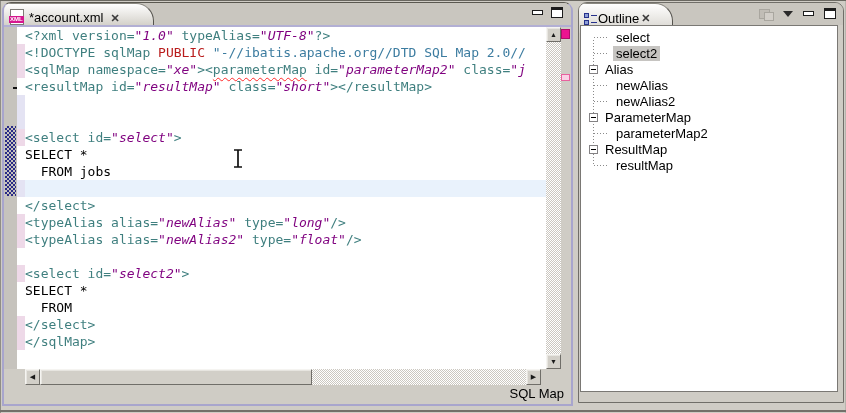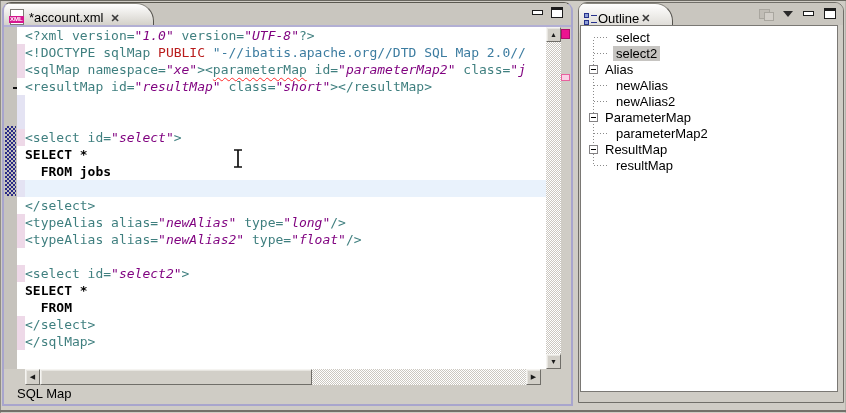--- a/index.html
+++ b/index.html
@@ -51,21 +51,21 @@
   .qd-lav  { background:#e4e3f3; }
 
   .canvas { position:absolute; left:21px; top:0; width:521px; height:342px; background:#fff; overflow:hidden; }
   .code-line { position:relative; height:17px; line-height:17px; white-space:pre;
                font-family:"DejaVu Sans Mono", monospace; font-size:13px; color:#000; }
   .code-line.current { background:#e9f2fc; }
   .c-tag { color:#3f7f7f; }
   .c-val { color:#7f007f; font-style:italic; }
   .c-kw  { color:#b91c1c; }
   .c-str { color:#3c7ca0; }
-  .c-pl  { color:#000;font-weight:bold; }
+  .c-pl  { color:#000; }
   .sq { text-decoration:underline; text-decoration-style:wavy; text-decoration-color:#ff2a2a;
         text-decoration-thickness:1px; text-underline-offset:3px; }
 
   
   .dither { background:#fff;
     background-image:
       linear-gradient(45deg,#cbc7c0 25%,transparent 25%,transparent 75%,#cbc7c0 75%),
       linear-gradient(45deg,#cbc7c0 25%,transparent 25%,transparent 75%,#cbc7c0 75%);
     background-size:2px 2px; background-position:0 0,1px 1px; }
   .sbtn { background:#d2cfc8; border:1px solid; border-color:#f5f4f1 #706e69 #706e69 #f5f4f1;
@@ -81,21 +81,21 @@
 
   .hscroll { position:absolute; left:21px; top:366px; width:516px; height:16px; }
   .hscroll .left  { position:absolute; left:0; top:0; width:15px; height:16px; }
   .hscroll .right { position:absolute; right:0; top:0; width:15px; height:16px; }
   .hscroll .track { position:absolute; left:15px; right:15px; top:0; height:16px; }
   .hthumb { position:absolute; left:15px; top:0; width:272px; height:16px; background:#d2cfc8;
             border:1px solid; border-color:#f5f4f1 #706e69 #706e69 #f5f4f1; box-shadow: inset 1px 1px 0 #e7e5e0; }
 
   
   .page-tabs { position:absolute; left:0; right:0; top:382px; height:18px; background:#cfccc5;
-               display:flex; align-items:flex-end; padding-left:6px; font-size:13px; }
+               display:flex; align-items:flex-end; padding-left:6px; font-size:13px;flex-direction:column; }
   .page-tab { padding:1px 7px 2px; color:#000; }
   .page-tab.selected { background:#f7f6f3; border:1px solid #76736e; border-bottom:0;
                        border-radius:4px 4px 0 0; }
 
   
   .outline-pane { position:absolute; left:578px; top:2px; width:266px; height:401px;
                   border:1px solid #706e68; border-radius:9px 9px 0 0; background:#cfccc5; overflow:hidden; }
   .o-header { position:absolute; left:0; top:0; right:0; height:22px; background:#c9c6bf; }
   .otab { position:absolute; left:0; top:0; height:30px; width:94px;
           background:linear-gradient(#ffffff,#d4d1ca);
@@ -164,21 +164,21 @@
           <div class="qd-mark qd-lav" style="top: 85px;"></div>
           <div class="qd-mark qd-pink" style="top: 102px;"></div>
           <div class="qd-mark qd-lav" style="top: 153px;"></div>
           <div class="qd-mark qd-pink" style="top: 187px;"></div>
           <div class="qd-mark qd-pink" style="top: 204px;"></div>
           <div class="qd-mark qd-pink" style="top: 238px;"></div>
           <div class="qd-mark qd-pink" style="top: 289px;"></div>
           <div class="qd-mark qd-pink" style="top: 306px;"></div>
         </div>
       <div class="canvas" id="codecanvas">
-          <div class="code-line"><span class="c-tag">&lt;?xml version=</span><span class="c-val">"1.0"</span><span class="c-tag"> version=</span><span class="c-val">"UTF-8"</span><span class="c-tag">?&gt;</span></div>
+          <div class="code-line"><span class="c-tag">&lt;?xml version=</span><span class="c-val">"1.0"</span><span class="c-tag"> typeAlias=</span><span class="c-val">"UTF-8"</span><span class="c-tag">?&gt;</span></div>
           <div class="code-line"><span class="c-tag">&lt;!DOCTYPE sqlMap</span><span class="c-kw"> PUBLIC </span><span class="c-str">"-//ibatis.apache.org//DTD SQL Map 2.0//</span></div>
           <div class="code-line"><span class="c-tag">&lt;sqlMap namespace=</span><span class="c-val">"xe"</span><span class="c-tag">&gt;&lt;</span><span class="c-tag sq">parameterMap</span><span class="c-tag"> id=</span><span class="c-val">"parameterMap2"</span><span class="c-tag"> class=</span><span class="c-val">"j</span></div>
           <div class="code-line"><span class="c-tag">&lt;resultMap id=</span><span class="c-val">"resultMap"</span><span class="c-tag"> class=</span><span class="c-val">"short"</span><span class="c-tag">&gt;&lt;/resultMap&gt;</span></div>
           <div class="code-line"></div>
           <div class="code-line"></div>
           <div class="code-line"><span class="c-tag">&lt;select id=</span><span class="c-val">"select"</span><span class="c-tag">&gt;</span></div>
           <div class="code-line"><span class="c-pl">SELECT *</span></div>
           <div class="code-line"><span class="c-pl">  FROM jobs</span></div>
           <div class="code-line current"></div>
           <div class="code-line"><span class="c-tag">&lt;/select&gt;</span></div>

